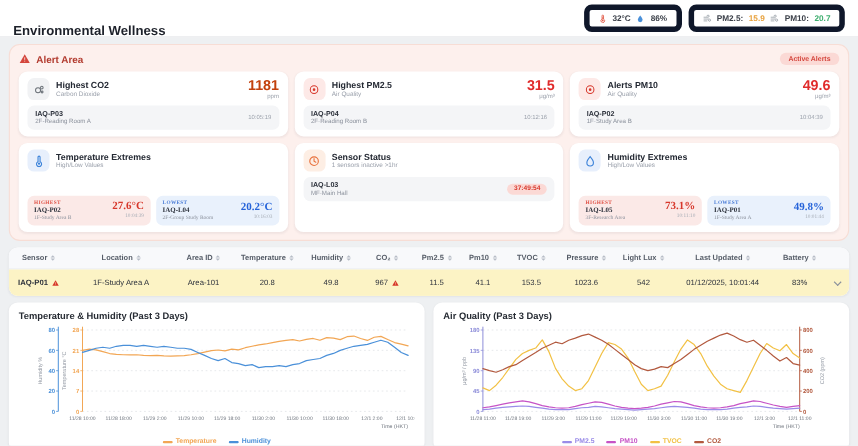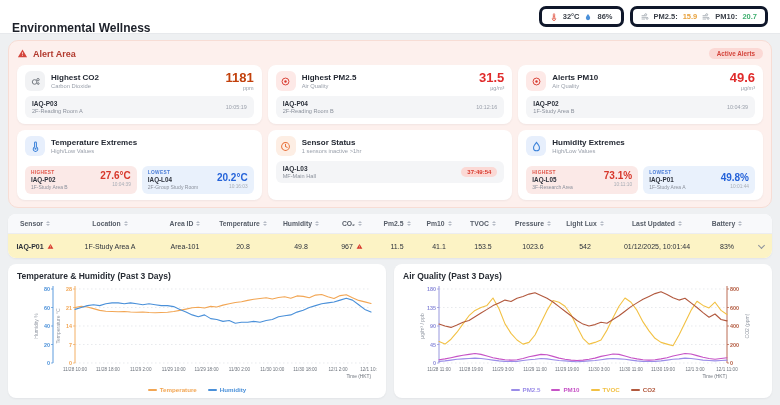--- a/index.html
+++ b/index.html
@@ -4,21 +4,21 @@
 <style>
   html,body{margin:0;padding:0;width:780px;height:405px;overflow:hidden;
     font-family:"Liberation Sans",sans-serif;background:#eef0f2;color:#2c313b;}
   *{box-sizing:border-box;}
 
   
   .topbar{height:34px;background:#fff;border-bottom:1px solid #e7e9ec;
     display:flex;align-items:center;justify-content:space-between;padding:0 12px;}
   .page-title{font-size:12px;font-weight:700;color:#1d212a;margin-top:23px;}
   .pills{display:flex;gap:6px;}
-  .pill{display:flex;align-items:center;gap:5px;border:3px solid #0f172a;background:#fff;
+  .pill{display:flex;align-items:center;gap:5px;border:5px solid #0f172a;background:#fff;
     border-radius:7px;padding:3px 8px;font-size:7.5px;font-weight:700;color:#3a3f48;}
   .pill svg{width:8px;height:8px;}
   .v-orange{color:#e8a13c;} .v-green{color:#3dae6e;}
   .ic-thermo{color:#e25c4a;} .ic-drop{color:#4a90d9;} .ic-wind{color:#8a939b;}
 
   
   .alert-panel{margin:6px 8px;background:#fdf0ed;border:1px solid #f7ddd5;border-radius:10px;padding:7px 8px;}
   .alert-head{display:flex;align-items:center;justify-content:space-between;margin-bottom:6px;}
   .alert-head-left{display:flex;align-items:center;gap:5px;}
   .alert-title{font-size:9px;font-weight:700;color:#b23a2e;}
@@ -39,21 +39,21 @@
   .acard-sub{font-size:5.8px;color:#9aa0ab;margin-top:1px;}
   .acard-val{text-align:right;}
   .acard-val .big{font-size:13px;font-weight:700;line-height:1;}
   .acard-val .unit{font-size:5.5px;color:#9aa0ab;margin-top:1px;}
   .subrow{margin-top:5px;background:#f4f5f7;border-radius:6px;padding:4px 7px;
     display:flex;justify-content:space-between;align-items:center;}
   .subrow .sid{font-size:6.5px;font-weight:700;color:#2c313b;}
   .subrow .sloc{font-size:5.6px;color:#8b919c;margin-top:1px;}
   .subrow .stime{font-size:5.4px;color:#9aa0ab;}
   .dur-badge{background:#fbd9d5;color:#d7372b;border-radius:8px;padding:2px 6px;font-size:6px;font-weight:700;}
-  .ext-boxes{display:grid;grid-template-columns:1fr 1fr;gap:5px;margin-top:10px;}
+  .ext-boxes{display:grid;grid-template-columns:1fr 1fr;gap:5px;margin-top:22px;font-family:Liberation Serif, serif;}
   .ext-box{border-radius:6px;padding:4px 6px;display:flex;justify-content:space-between;}
   .ext-box.hi{background:#fbe9e7;}
   .ext-box.lo{background:#e9f1fc;align-items:center;}
   .ext-label{font-size:4.8px;font-weight:700;letter-spacing:.3px;}
   .hi .ext-label{color:#e05448;} .lo .ext-label{color:#4a7cd6;}
   .ext-id{font-size:6.3px;font-weight:700;color:#2c313b;margin-top:1px;}
   .ext-loc{font-size:5px;color:#8b919c;margin-top:1px;}
   .ext-val{font-size:10px;font-weight:700;text-align:right;line-height:1.1;}
   .hi .ext-val{color:#d7372b;} .lo .ext-val{color:#2563d9;}
   .ext-time{font-size:4.8px;color:#a7adb6;text-align:right;margin-top:1px;}

